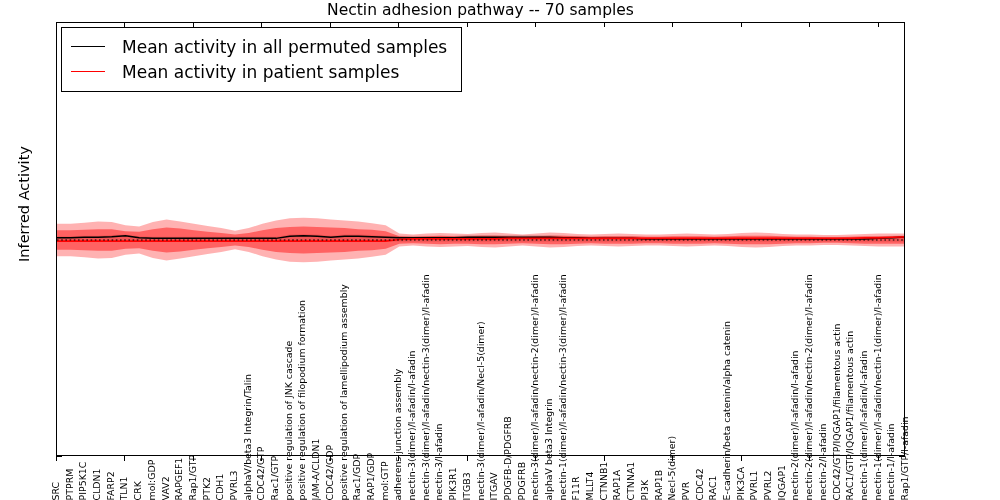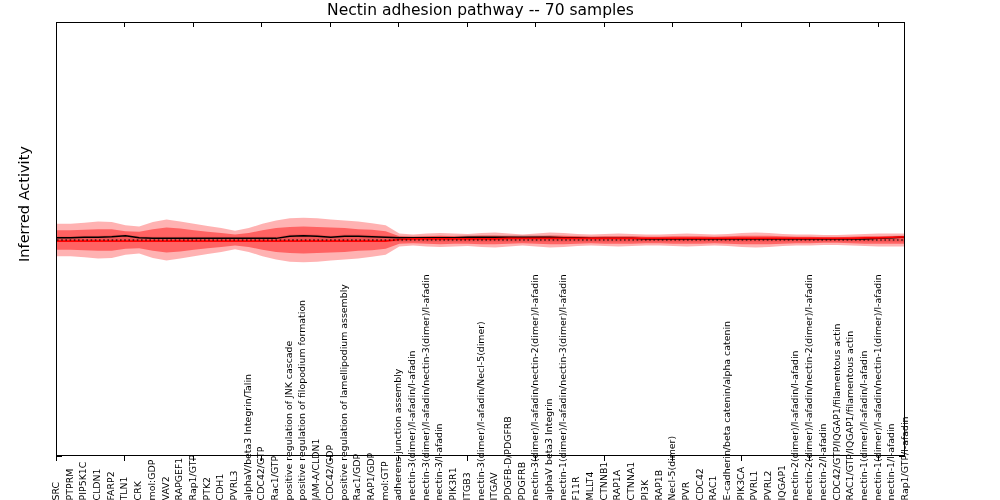--- a/index.html
+++ b/index.html
@@ -174,14 +174,24 @@
       <span class="xt" style="left: 753.145px;">nectin-2(dimer)/l-afadin/nectin-2(dimer)/l-afadin</span>
       <span class="xt" style="left: 766.839px;">nectin-2/l-afadin</span>
       <span class="xt" style="left: 780.532px;">CDC42/GTP/IQGAP1/filamentous actin</span>
       <span class="xt" style="left: 794.226px;">RAC1/GTP/IQGAP1/filamentous actin</span>
       <span class="xt" style="left: 807.919px;">nectin-1(dimer)/l-afadin/l-afadin</span>
       <span class="xt" style="left: 821.613px;">nectin-1(dimer)/l-afadin/nectin-1(dimer)/l-afadin</span>
       <span class="xt" style="left: 835.306px;">nectin-1/l-afadin</span>
       <span class="xt" style="left: 849px;">Rap1/GTP/l-afadin</span>
     </div>
 
+  <div id="legend">
+    <div class="lgrow">
+      <span class="lgline"></span>
+      <span class="lgtxt">Mean activity in all permuted samples</span>
+    </div>
+    <div class="lgrow">
+      <span class="lgline red"></span>
+      <span class="lgtxt">Mean activity in patient samples</span>
+    </div>
+  </div>
 
 </div>
 
 </body></html>

